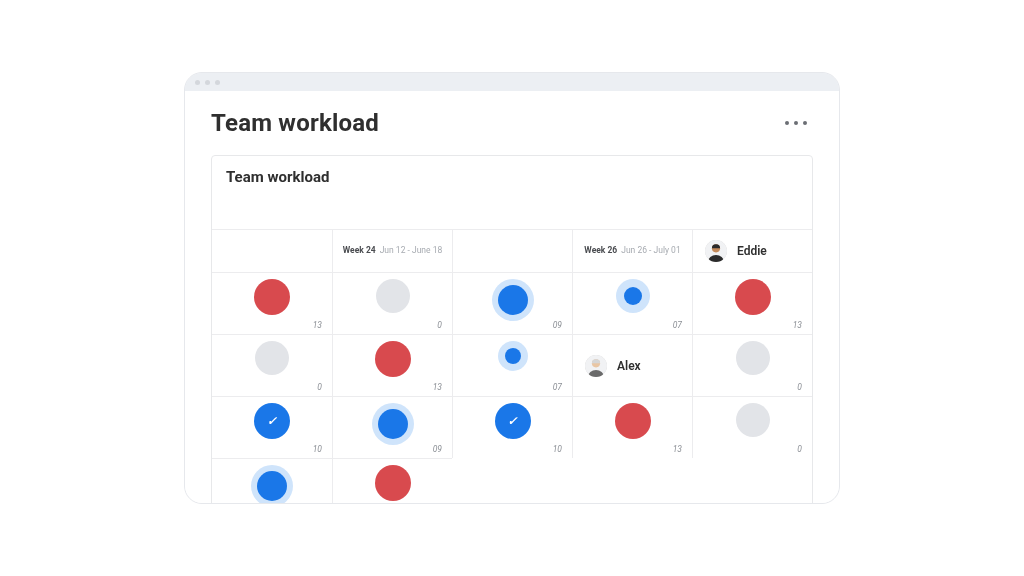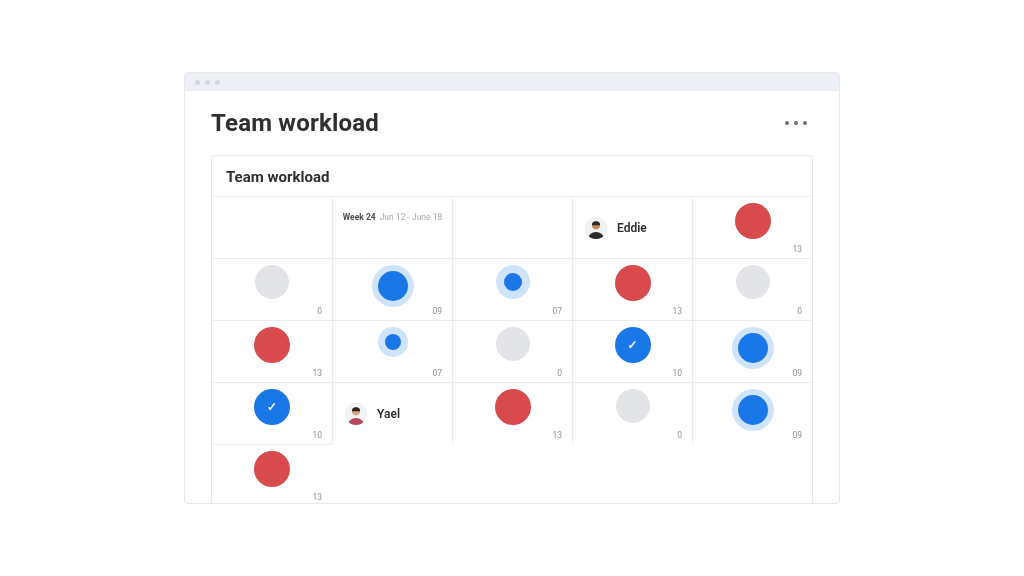--- a/index.html
+++ b/index.html
@@ -1,45 +1,45 @@
 <!DOCTYPE html>
 <html><head>
 <meta charset="utf-8">
 <style>
   * { box-sizing: border-box; margin: 0; padding: 0; }
   html, body { width: 1024px; height: 576px; font-family: -apple-system, BlinkMacSystemFont, "Segoe UI", Roboto, Helvetica, Arial, sans-serif; background: #fff; }
   .canvas { width: 1024px; height: 576px; background: #fff; position: relative; }
 
-  .window { position: absolute; left: 184px; top: 72px; width: 656px; height: 432px; background: #f3f5f8; border: 1px solid #e6e8ec; border-radius: 4px; overflow: hidden; }
+  .window { position: absolute; left: 184px; top: 72px; width: 656px; height: 432px; background: #f3f5f8; border: 1px solid #e6e8ec; border-radius: 18px; overflow: hidden; }
   .titlebar { height: 18px; background: #eceff3; display: flex; align-items: center; padding-left: 10px; gap: 5px; }
   .titlebar .dot { width: 5px; height: 5px; border-radius: 50%; background: #d4d7dc; }
 
   .content { background: #fff; height: calc(100% - 18px); padding: 18px 26px 0 26px; overflow: hidden; }
   .page-head { display: flex; align-items: center; justify-content: space-between; margin-bottom: 18px; }
   .page-title { font-size: 24px; font-weight: 700; color: #2f2f2f; letter-spacing: 0.2px; }
   .kebab { display: flex; gap: 5px; padding: 6px; cursor: pointer; }
   .kebab span { width: 4px; height: 4px; border-radius: 50%; background: #6b6e74; }
 
   .panel { border: 1px solid #e7e8ea; border-radius: 4px; }
   .panel-title { padding: 12px 14px 10px 14px; font-size: 15px; font-weight: 700; color: #2f2f2f; }
 
-  .grid { display: grid; grid-template-columns: 120px repeat(4, 1fr); }
+  .grid { display: grid; grid-template-columns: 120px repeat(4, 1fr); margin-top: 33px; }
   .hcell, .pcell, .dcell { border-top: 1px solid #ececee; border-left: 1px solid #ececee; }
   .grid > :nth-child(5n+1) { border-left: none; }
   .hcell { padding: 8px 6px 6px 6px; text-align: center; }
   .hcell .wk { font-size: 8.5px; font-weight: 700; color: #4a4c50; }
   .hcell .range { font-size: 8.5px; font-weight: 400; color: #a7abb1; margin-left: 4px; }
   .hcell.empty { background: #fff; }
 
   .pcell { display: flex; align-items: center; gap: 10px; padding: 10px 10px 10px 12px; }
   .avatar { width: 22px; height: 22px; border-radius: 50%; background: #ddd; display: flex; align-items: center; justify-content: center; overflow: hidden; }
   .avatar svg { width: 22px; height: 22px; }
   .pname { font-size: 12px; font-weight: 600; color: #2f2f2f; }
 
-  .dcell { position: relative; height: 62px; }
+  .dcell { position: relative; height: 62px; font-style: italic; }
   .bubble-wrap { position: absolute; left: 50%; top: 6px; transform: translateX(-50%); display: flex; align-items: center; justify-content: center; }
   .halo { position: absolute; border-radius: 50%; background: #cfe4fb; }
   .core { position: relative; border-radius: 50%; display: flex; align-items: center; justify-content: center; }
   .core.red  { background: #d84a4e; }
   .core.blue { background: #1a77e8; }
   .core.gray { background: #e2e4e8; }
   .check { color: #fff; font-size: 12px; font-weight: 700; }
   .val { position: absolute; right: 10px; bottom: 4px; font-size: 8.5px; color: #8c9096; }
 
   .tracks { display: flex; align-items: center; }
@@ -72,20 +72,21 @@
         </div>
       </div>
 
       <div class="panel">
         <div class="panel-title">Team workload</div>
 
         <div class="grid" id="grid">
             <div class="hcell empty"></div>
             <div class="hcell"><span class="wk">Week 24</span><span class="range">Jun 12 - June 18</span></div>
             <div class="hcell"></div>
+            <div class="hcell"><span class="wk">Week 26</span><span class="range">Jun 26 - July 01</span></div>
             <div class="pcell">
               <div class="avatar">
                 <svg viewBox="0 0 22 22" xmlns="http://www.w3.org/2000/svg">
     <circle cx="11" cy="11" r="11" fill="#f1f2f4"></circle>
     <circle cx="11" cy="8.3" r="4.1" fill="#c48a5a"></circle>
     <path d="M11 4.2 a4.1 4.1 0 0 1 4.1 4.1 h-8.2 a4.1 4.1 0 0 1 4.1 -4.1 z" fill="#2b2b2b"></path>
     <path d="M3 22 a8 7 0 0 1 16 0 z" fill="#2b2b2b"></path>
   </svg>
               </div>
               <span class="pname">Eddie</span>
@@ -134,59 +135,59 @@
               </div>
               <span class="val">13</span>
             </div>
             <div class="dcell">
               <div class="bubble-wrap" style="width: 30px; height: 30px;">
                 <div class="halo" style="width: 30px; height: 30px;"></div>
                 <div class="core blue" style="width: 16px; height: 16px;"></div>
               </div>
               <span class="val">07</span>
             </div>
-            <div class="dcell">
-              <div class="bubble-wrap" style="width: 34px; height: 34px;">
-                <div class="core gray" style="width: 34px; height: 34px;"></div>
-              </div>
-              <span class="val">0</span>
-            </div>
-            <div class="dcell">
-              <div class="bubble-wrap" style="width: 36px; height: 36px;">
-                <div class="core blue" style="width: 36px; height: 36px;">
-                  <span class="check">✓</span>
-                </div>
-              </div>
-              <span class="val">10</span>
-            </div>
-            <div class="dcell">
-              <div class="bubble-wrap" style="width: 42px; height: 42px;">
-                <div class="halo" style="width: 42px; height: 42px;"></div>
-                <div class="core blue" style="width: 30px; height: 30px;"></div>
-              </div>
-              <span class="val">09</span>
-            </div>
-            <div class="dcell">
-              <div class="bubble-wrap" style="width: 36px; height: 36px;">
-                <div class="core blue" style="width: 36px; height: 36px;">
-                  <span class="check">✓</span>
-                </div>
-              </div>
-              <span class="val">10</span>
-            </div>
             <div class="pcell">
               <div class="avatar">
                 <svg viewBox="0 0 22 22" xmlns="http://www.w3.org/2000/svg">
     <circle cx="11" cy="11" r="11" fill="#f1f2f4"></circle>
-    <circle cx="11" cy="8.3" r="4.1" fill="#d9a880"></circle>
-    <path d="M11 4.2 a4.1 4.1 0 0 1 4.1 4.1 h-8.2 a4.1 4.1 0 0 1 4.1 -4.1 z" fill="#2f231a"></path>
-    <path d="M3 22 a8 7 0 0 1 16 0 z" fill="#b7485e"></path>
+    <circle cx="11" cy="8.3" r="4.1" fill="#e9c6a4"></circle>
+    <path d="M11 4.2 a4.1 4.1 0 0 1 4.1 4.1 h-8.2 a4.1 4.1 0 0 1 4.1 -4.1 z" fill="#d6d6d6"></path>
+    <path d="M3 22 a8 7 0 0 1 16 0 z" fill="#6a6a6a"></path>
   </svg>
               </div>
-              <span class="pname">Yael</span>
+              <span class="pname">Alex</span>
+            </div>
+            <div class="dcell">
+              <div class="bubble-wrap" style="width: 34px; height: 34px;">
+                <div class="core gray" style="width: 34px; height: 34px;"></div>
+              </div>
+              <span class="val">0</span>
+            </div>
+            <div class="dcell">
+              <div class="bubble-wrap" style="width: 36px; height: 36px;">
+                <div class="core blue" style="width: 36px; height: 36px;">
+                  <span class="check">✓</span>
+                </div>
+              </div>
+              <span class="val">10</span>
+            </div>
+            <div class="dcell">
+              <div class="bubble-wrap" style="width: 42px; height: 42px;">
+                <div class="halo" style="width: 42px; height: 42px;"></div>
+                <div class="core blue" style="width: 30px; height: 30px;"></div>
+              </div>
+              <span class="val">09</span>
+            </div>
+            <div class="dcell">
+              <div class="bubble-wrap" style="width: 36px; height: 36px;">
+                <div class="core blue" style="width: 36px; height: 36px;">
+                  <span class="check">✓</span>
+                </div>
+              </div>
+              <span class="val">10</span>
             </div>
             <div class="dcell">
               <div class="bubble-wrap" style="width: 36px; height: 36px;">
                 <div class="core red" style="width: 36px; height: 36px;"></div>
               </div>
               <span class="val">13</span>
             </div>
             <div class="dcell">
               <div class="bubble-wrap" style="width: 34px; height: 34px;">
                 <div class="core gray" style="width: 34px; height: 34px;"></div>

